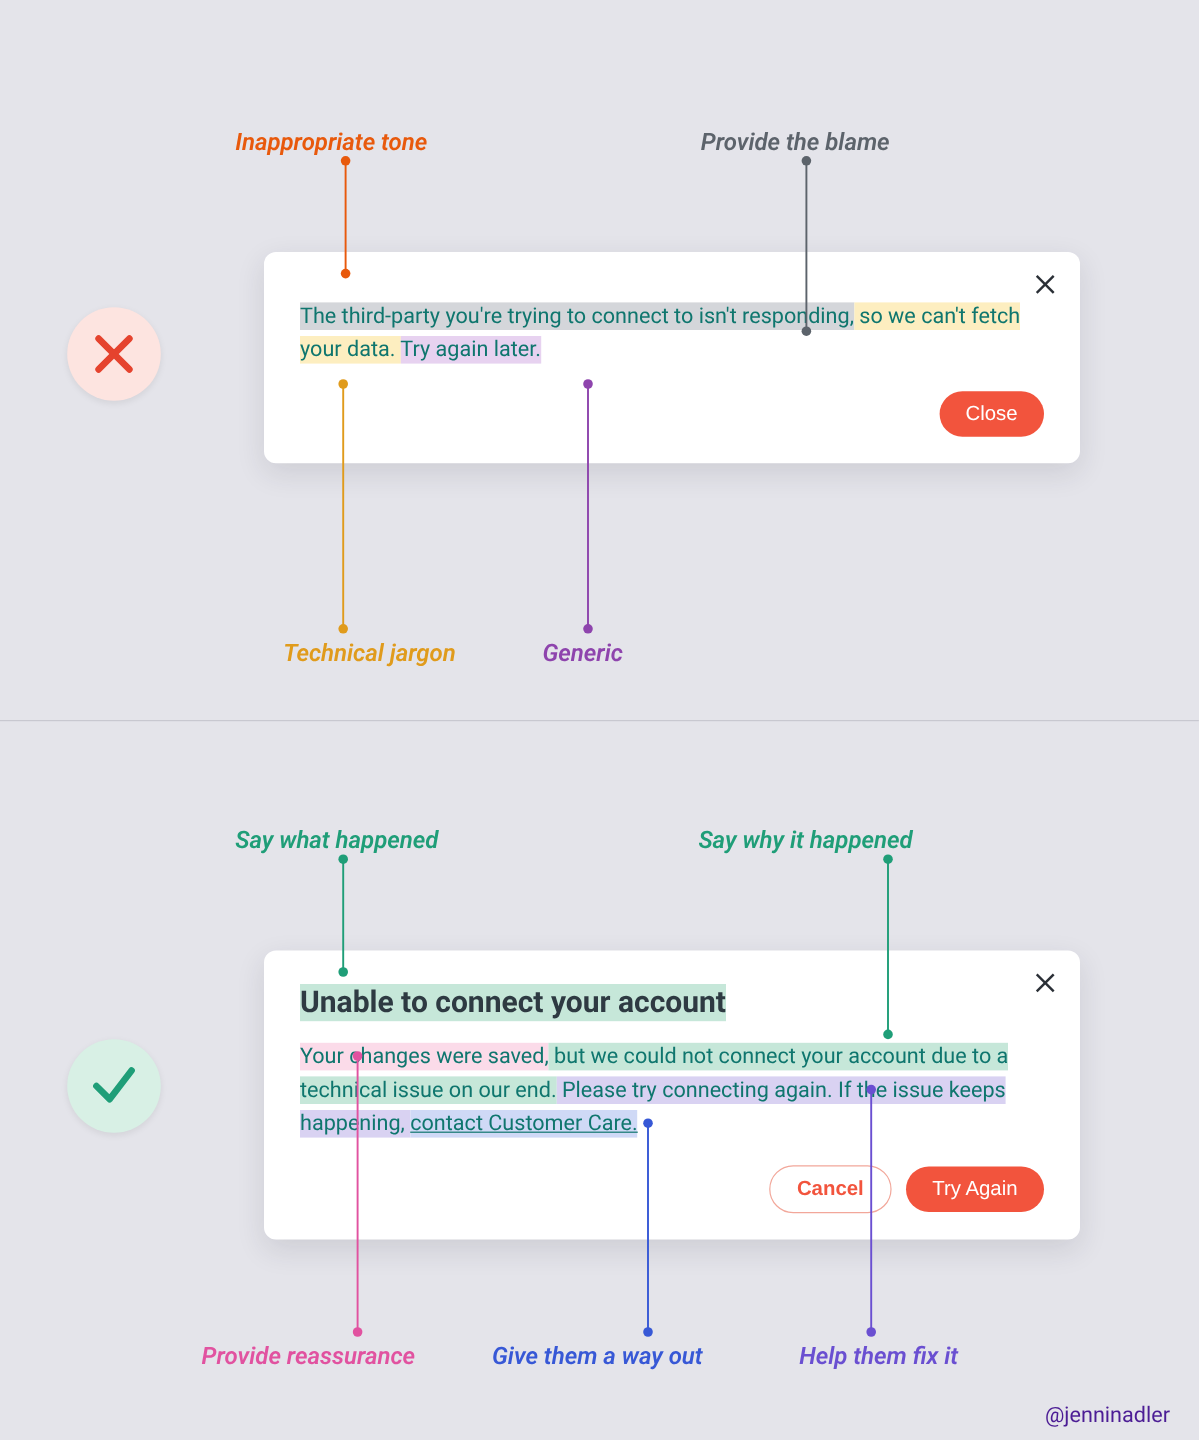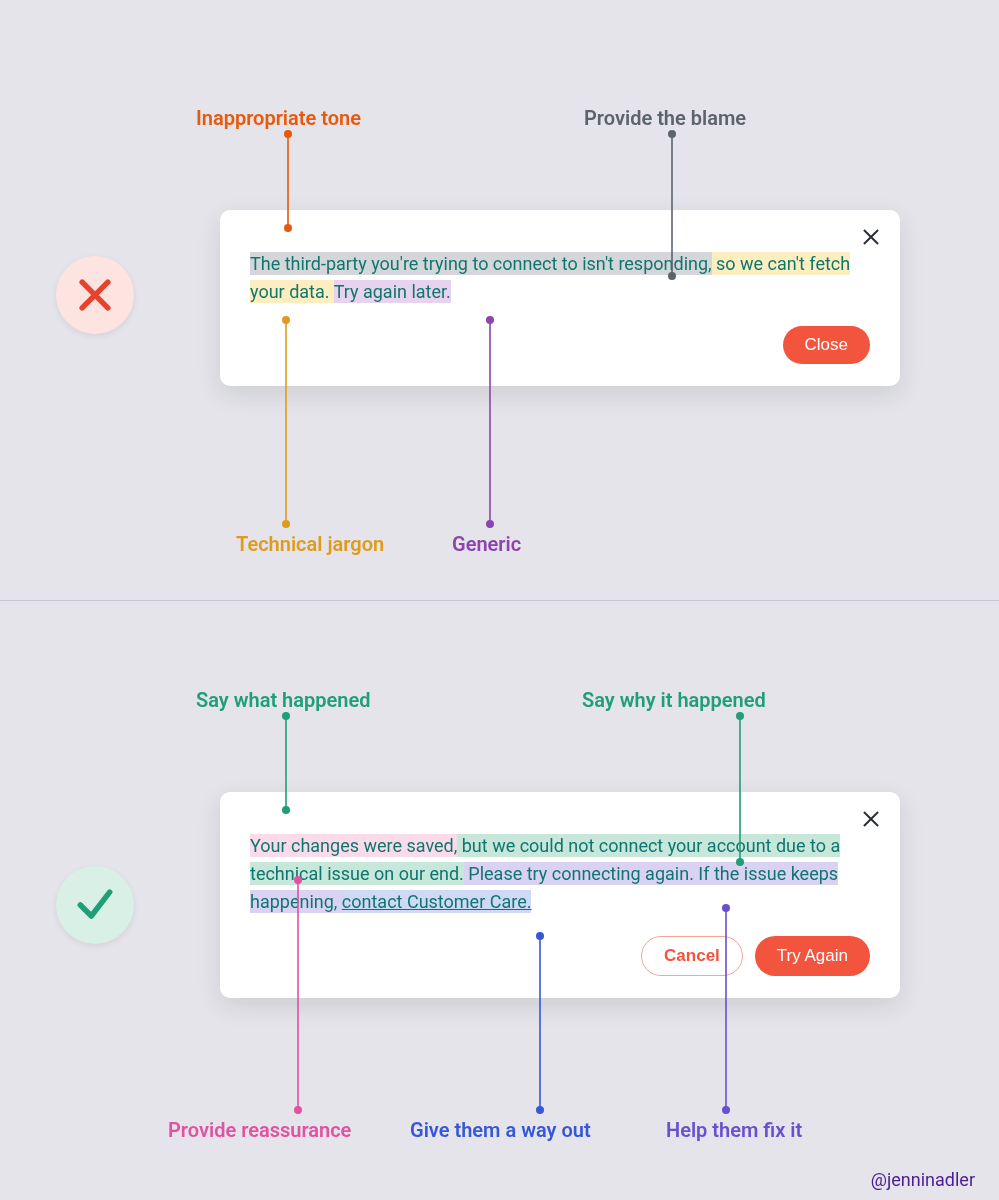--- a/index.html
+++ b/index.html
@@ -71,20 +71,21 @@
     margin-top: 14px;
     font-size: 18px;
     color: #0f766e;
     line-height: 1.55;
   }
   .card .actions {
     margin-top: 20px;
     display: flex;
     justify-content: flex-end;
     gap: 12px;
+    align-items: center;
   }
   .btn {
     font-size: 17px;
     padding: 9px 22px;
     border-radius: 999px;
     border: none;
     cursor: pointer;
     font-weight: 500;
   }
   .btn.primary { background: #f2543d; color: #fff; }
@@ -97,20 +98,21 @@
   .hl-purple    { background: #e7d2f0; }
   .hl-tealtitle { background: #c6e7d9; }
   .hl-pink      { background: #fbdbe9; }
   .hl-teal      { background: #c6e7d9; }
   .hl-blue      { background: #cfd9f6; }
   .hl-indigo    { background: #d9d2f2; }
   .uline { text-decoration: underline; }
   
   .anno {
     position: absolute;
+    font-style: italic;
     font-weight: 600;
     font-size: 20px;
     white-space: nowrap;
   }
   .c-orange { color: #e8590c; }
   .c-grey   { color: #5c636b; }
   .c-amber  { color: #e09b1c; }
   .c-purple { color: #8e44ad; }
   .c-teal   { color: #1f9e78; }
   .c-pink   { color: #e152a0; }
@@ -145,20 +147,21 @@
   <p>
     <span class="hl hl-grey">The third-party you're trying to connect to isn't responding,</span><span class="hl hl-yellow"> so we can't fetch your data. </span><span class="hl hl-purple">Try again later.</span>
   </p>
   <div class="actions">
     <button class="btn primary">Close</button>
   </div>
 </div>
 
 <div class="card good">
   <div class="close"></div>
+  <h2><span class="hl hl-tealtitle">Unable to connect your account</span></h2>
   <p>
     <span class="hl hl-pink">Your changes were saved,</span><span class="hl hl-teal"> but we could not connect your account due to a technical issue on our end.</span><span class="hl hl-indigo"> Please try connecting again. If the issue keeps happening, </span><span class="hl hl-blue uline">contact Customer Care.</span>
   </p>
   <div class="actions">
     <button class="btn ghost">Cancel</button>
     <button class="btn primary">Try Again</button>
   </div>
 </div>
 
 <div class="anno c-orange" style="left:196px; top:106px;">Inappropriate tone</div>

